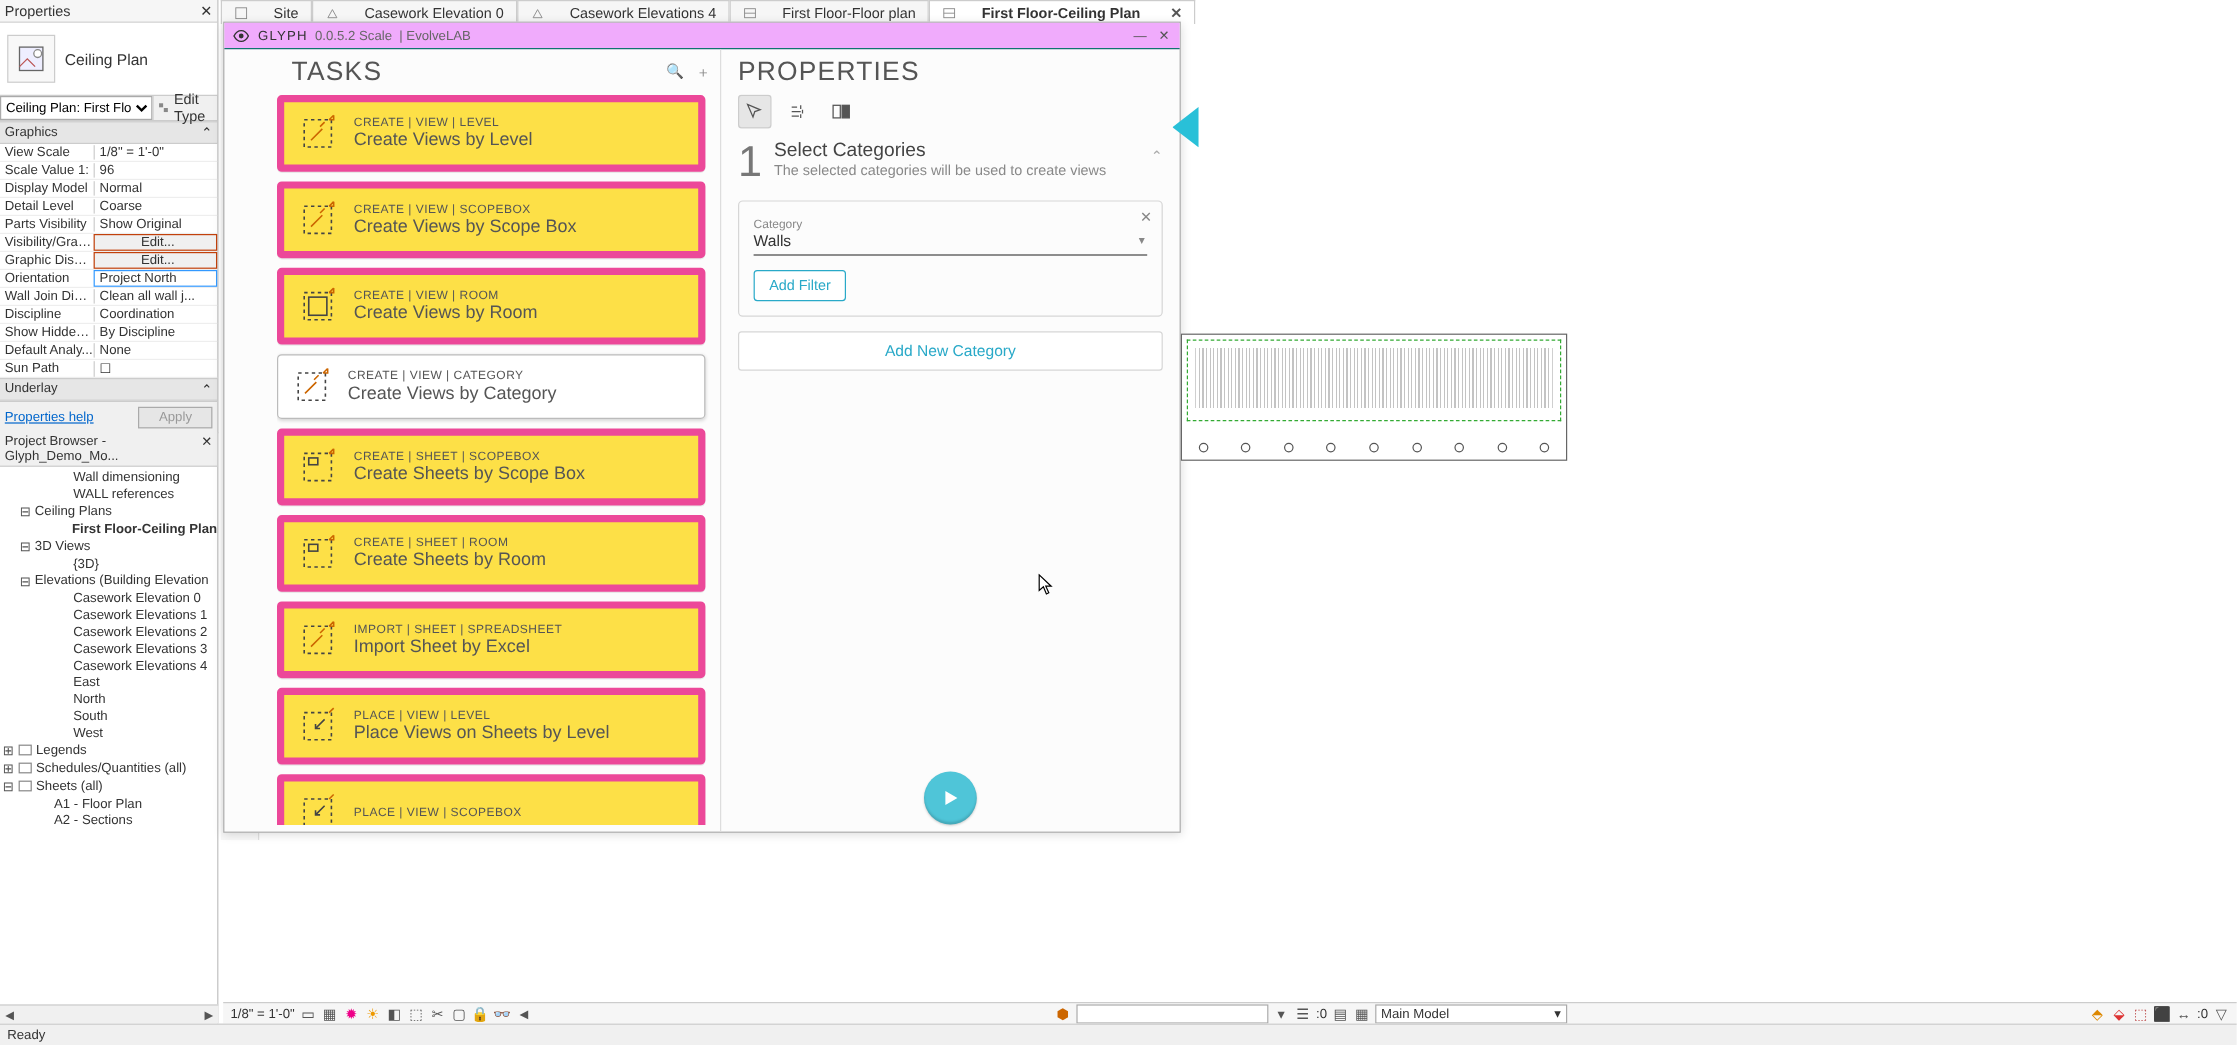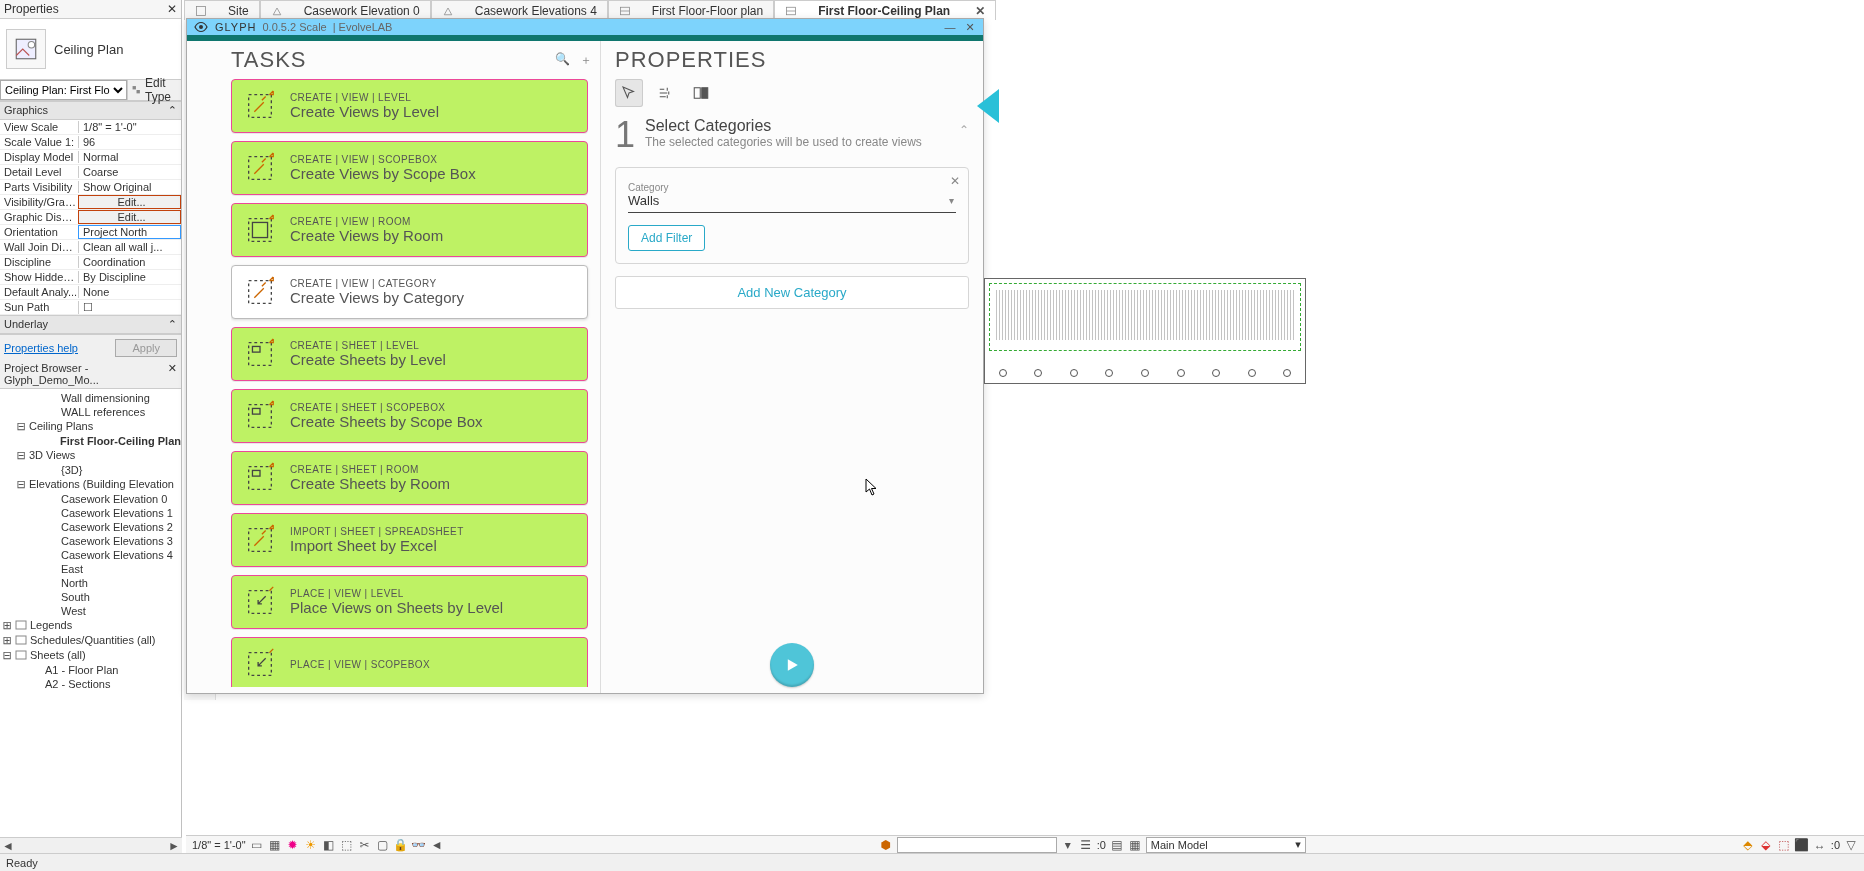--- a/index.html
+++ b/index.html
@@ -46,34 +46,34 @@
 
 
 .left-strip { position:absolute; left:184px; top:20px; width:32px; height:680px; background:#f8f8f8; border-right:1px solid #e0e0e0; display:flex; flex-direction:column; align-items:center; padding-top:4px; gap:4px;}
 .strip-item { width:28px; height:28px; display:flex; align-items:center; justify-content:center; border-radius:3px; cursor:pointer;}
 .strip-item.active { background:#e6e6e6; }
 .strip-item svg { width:18px; height:18px; stroke:#555; fill:#555;}
 .strip-spacer { flex:1; }
 
 
 .glyph-window { position:absolute; left:186px; top:18px; width:798px; height:676px; background:#fcfcfc; border:1px solid #aaa; box-shadow:0 2px 8px rgba(0,0,0,0.15);}
-.gw-title { height:22px; display:flex; align-items:center; padding:0 6px; border-bottom:6px solid #0f766e; background:#7dd3fc; gap:6px; font-size:11px; color:#666;}
+.gw-title { height:22px; display:flex; align-items:center; padding:0 6px; border-bottom:1px solid #0f766e; background:#f0abfc; gap:6px; font-size:11px; color:#666;}
 .gw-title .logo { width:16px; height:16px; }
 .gw-title .app-name { color:#333; letter-spacing:1px; }
 .gw-title .spacer { flex:1; }
 .gw-title .winbtn { width:14px; height:14px; display:flex; align-items:center; justify-content:center; cursor:pointer; color:#555;}
 
 .gw-body { display:flex; height:calc(100% - 22px); }
 .icon-rail { width:32px; }
 .tasks-col { width:382px; border-right:1px solid #ddd; padding:6px 8px 6px 12px; overflow:hidden; display:flex; flex-direction:column;}
-.tasks-head { display:flex; align-items:center; justify-content:space-between; margin-bottom:6px; }
+.tasks-head { display:flex; align-items:center; justify-content:space-between; margin-bottom:6px;margin-left:12px; }
 .tasks-head h2 { font-weight:300; font-size:22px; color:#555; letter-spacing:1px;}
 .tasks-head-icons { display:flex; gap:10px; color:#888; }
 .tasks-list { flex:1; overflow-y:auto; padding-right:4px; display:flex; flex-direction:column; gap:8px;}
-.task-card { background:#bef264; border:1px solid #ec4899; border-radius:4px; padding:8px 10px; display:flex; gap:12px; align-items:center; cursor:pointer; box-shadow:0 1px 0 rgba(0,0,0,0.08);}
+.task-card { background:#fde047; border:6px solid #ec4899; border-radius:4px; padding:8px 10px; display:flex; gap:12px; align-items:center; cursor:pointer; box-shadow:0 1px 0 rgba(0,0,0,0.08);}
 .task-card.selected { background:#fff; border:1px solid #bbb; box-shadow:0 1px 3px rgba(0,0,0,0.15);}
 .task-card .tico { width:36px; height:36px; display:flex; align-items:center; justify-content:center;}
 .task-card .tico svg { width:34px; height:34px; stroke:#444; fill:none; stroke-width:1.4;}
 .task-card .ttext .bc { font-size:10px; color:#555; letter-spacing:0.4px;}
 .task-card .ttext .tt { font-size:15px; color:#555; }
 
 .props-col { flex:1; padding:6px 14px; position:relative; }
 .props-col h2 { font-weight:300; font-size:22px; color:#555; letter-spacing:1px; margin-bottom:6px;}
 .props-tabs { display:flex; gap:8px; margin-bottom:10px; }
 .ptab { width:28px; height:28px; display:flex; align-items:center; justify-content:center; border-radius:3px; cursor:pointer;}
@@ -460,33 +460,20 @@
             <div class="tico">
               <svg viewBox="0 0 36 36">
                 <rect x="6" y="6" width="24" height="24" stroke-dasharray="3 3"></rect>
                 <path d="M12 24l10-10M20 12l4-4" stroke="#c60"></path>
                 <path d="M28 6l4-4M32 2v4h-4" stroke="#c60"></path>
               </svg>
             </div>
             <div class="ttext">
               <div class="bc">CREATE  |  VIEW  |  CATEGORY</div>
               <div class="tt">Create Views by Category</div>
-            </div>
-          </div>
-          <div class="task-card">
-            <div class="tico">
-              <svg viewBox="0 0 36 36">
-                <rect x="6" y="6" width="24" height="24" stroke-dasharray="3 3"></rect>
-                <rect x="10" y="10" width="8" height="6"></rect>
-                <path d="M28 6l4-4M32 2v4h-4" stroke="#c60"></path>
-              </svg>
-            </div>
-            <div class="ttext">
-              <div class="bc">CREATE  |  SHEET  |  LEVEL</div>
-              <div class="tt">Create Sheets by Level</div>
             </div>
           </div>
           <div class="task-card">
             <div class="tico">
               <svg viewBox="0 0 36 36">
                 <rect x="6" y="6" width="24" height="24" stroke-dasharray="3 3"></rect>
                 <rect x="10" y="10" width="8" height="6"></rect>
                 <path d="M28 6l4-4M32 2v4h-4" stroke="#c60"></path>
               </svg>
             </div>

